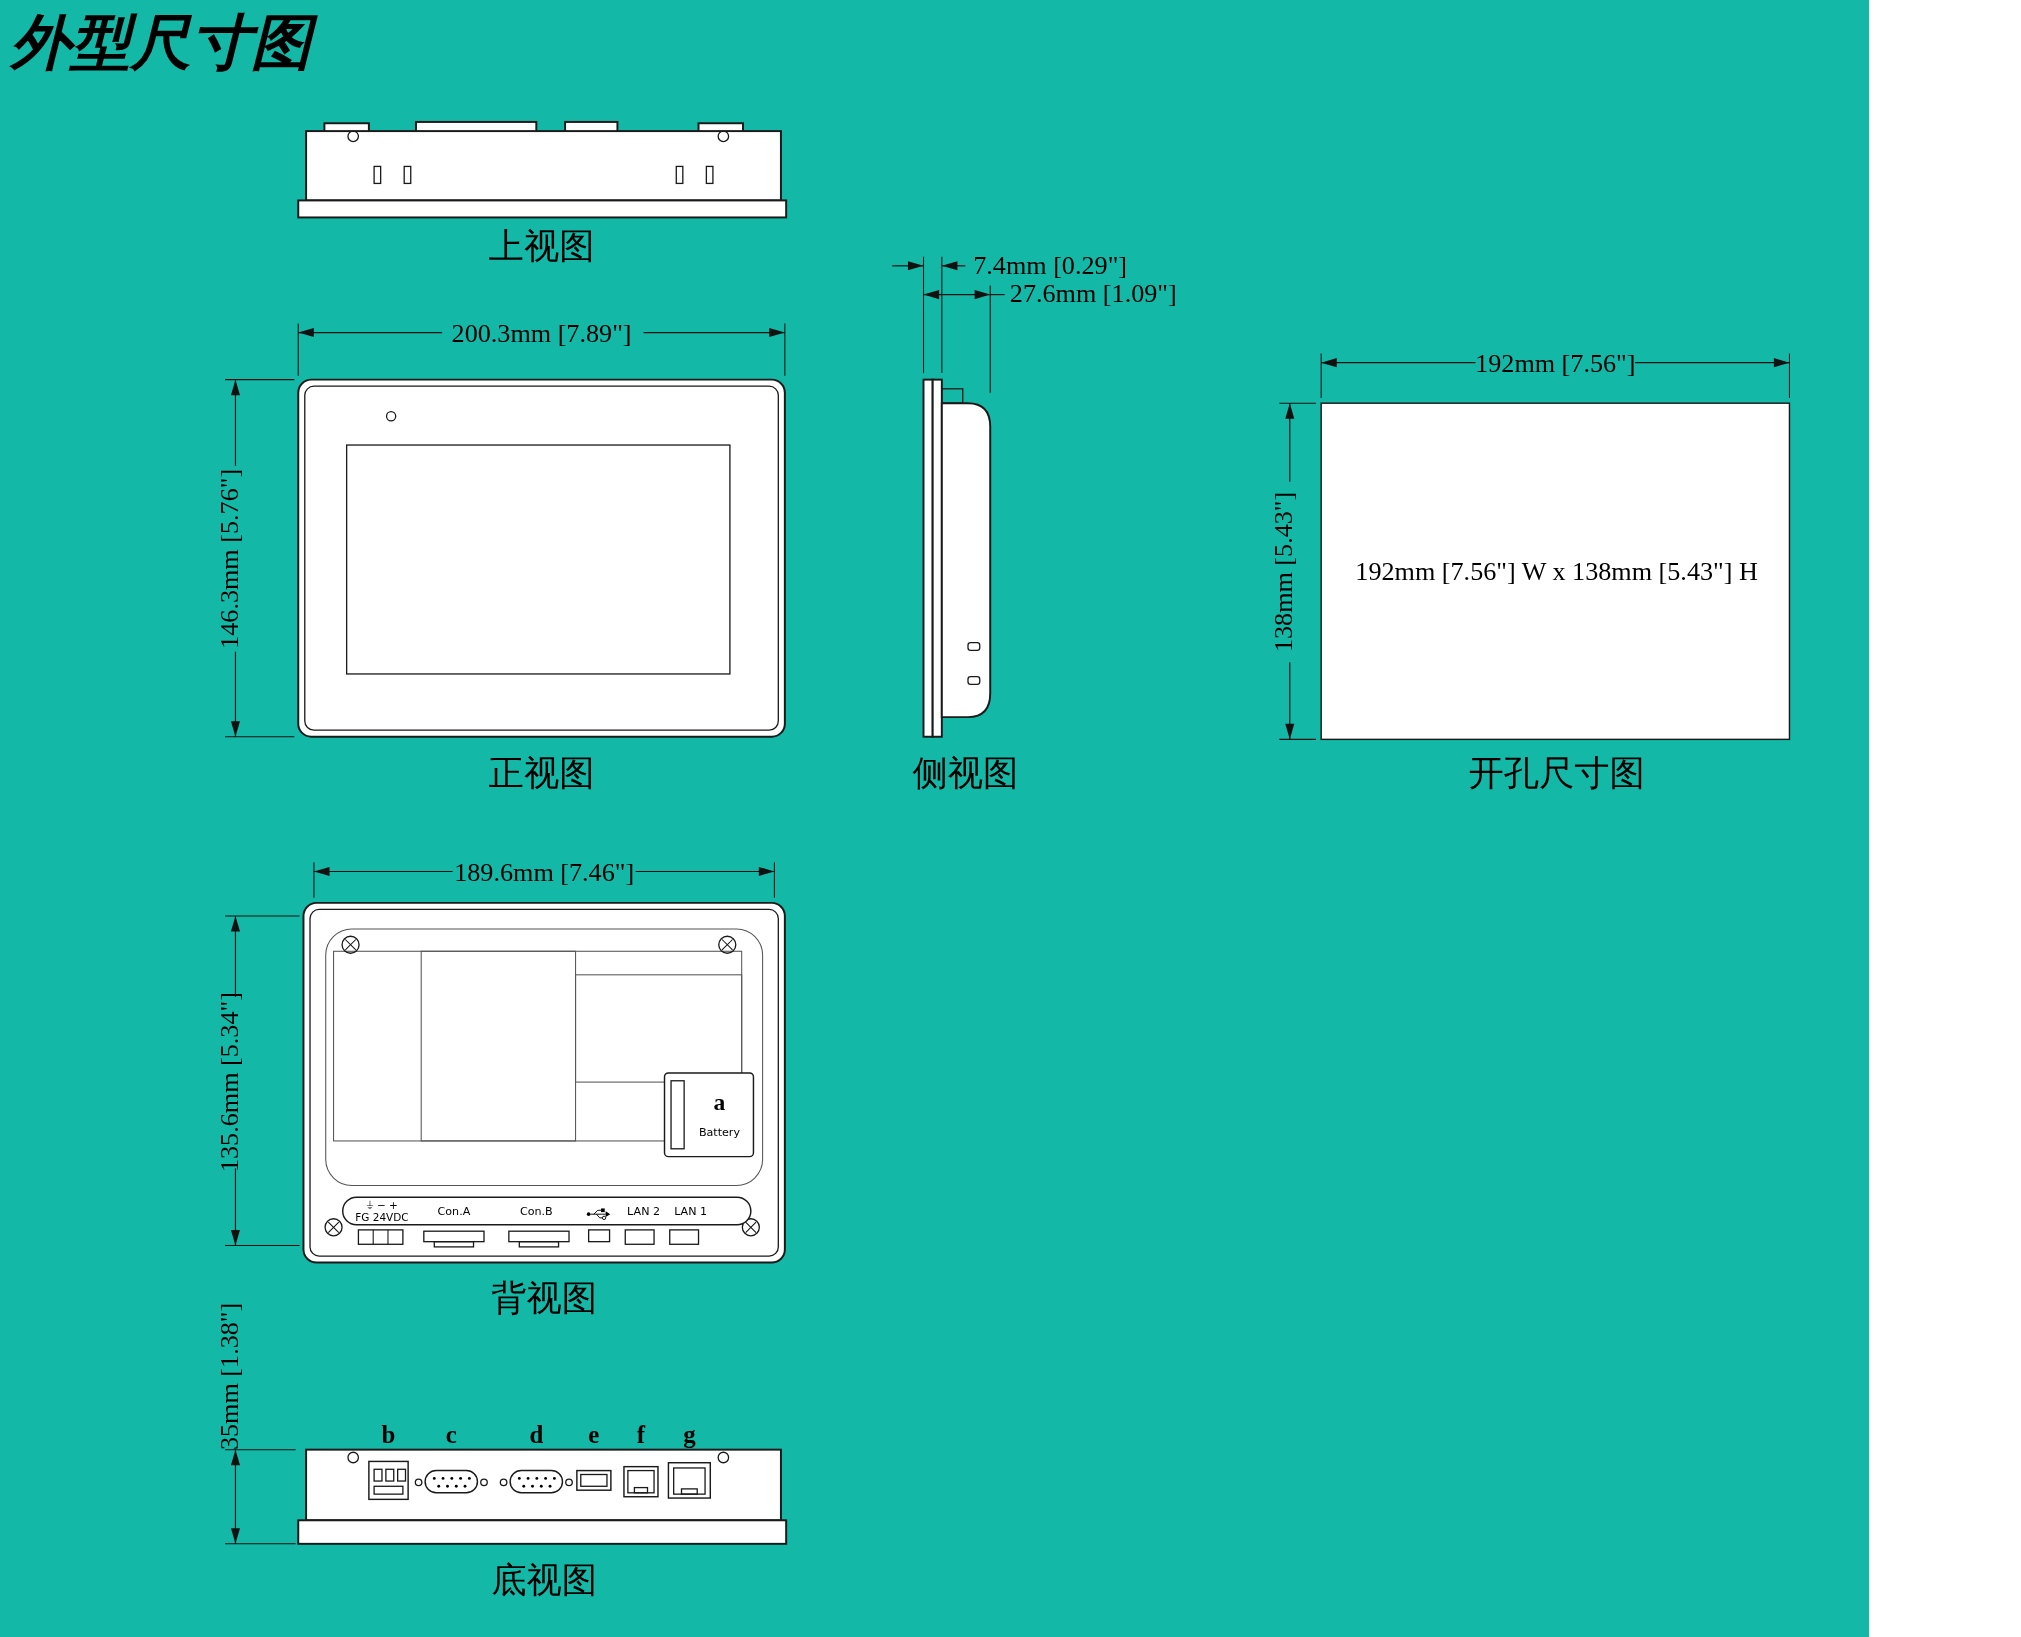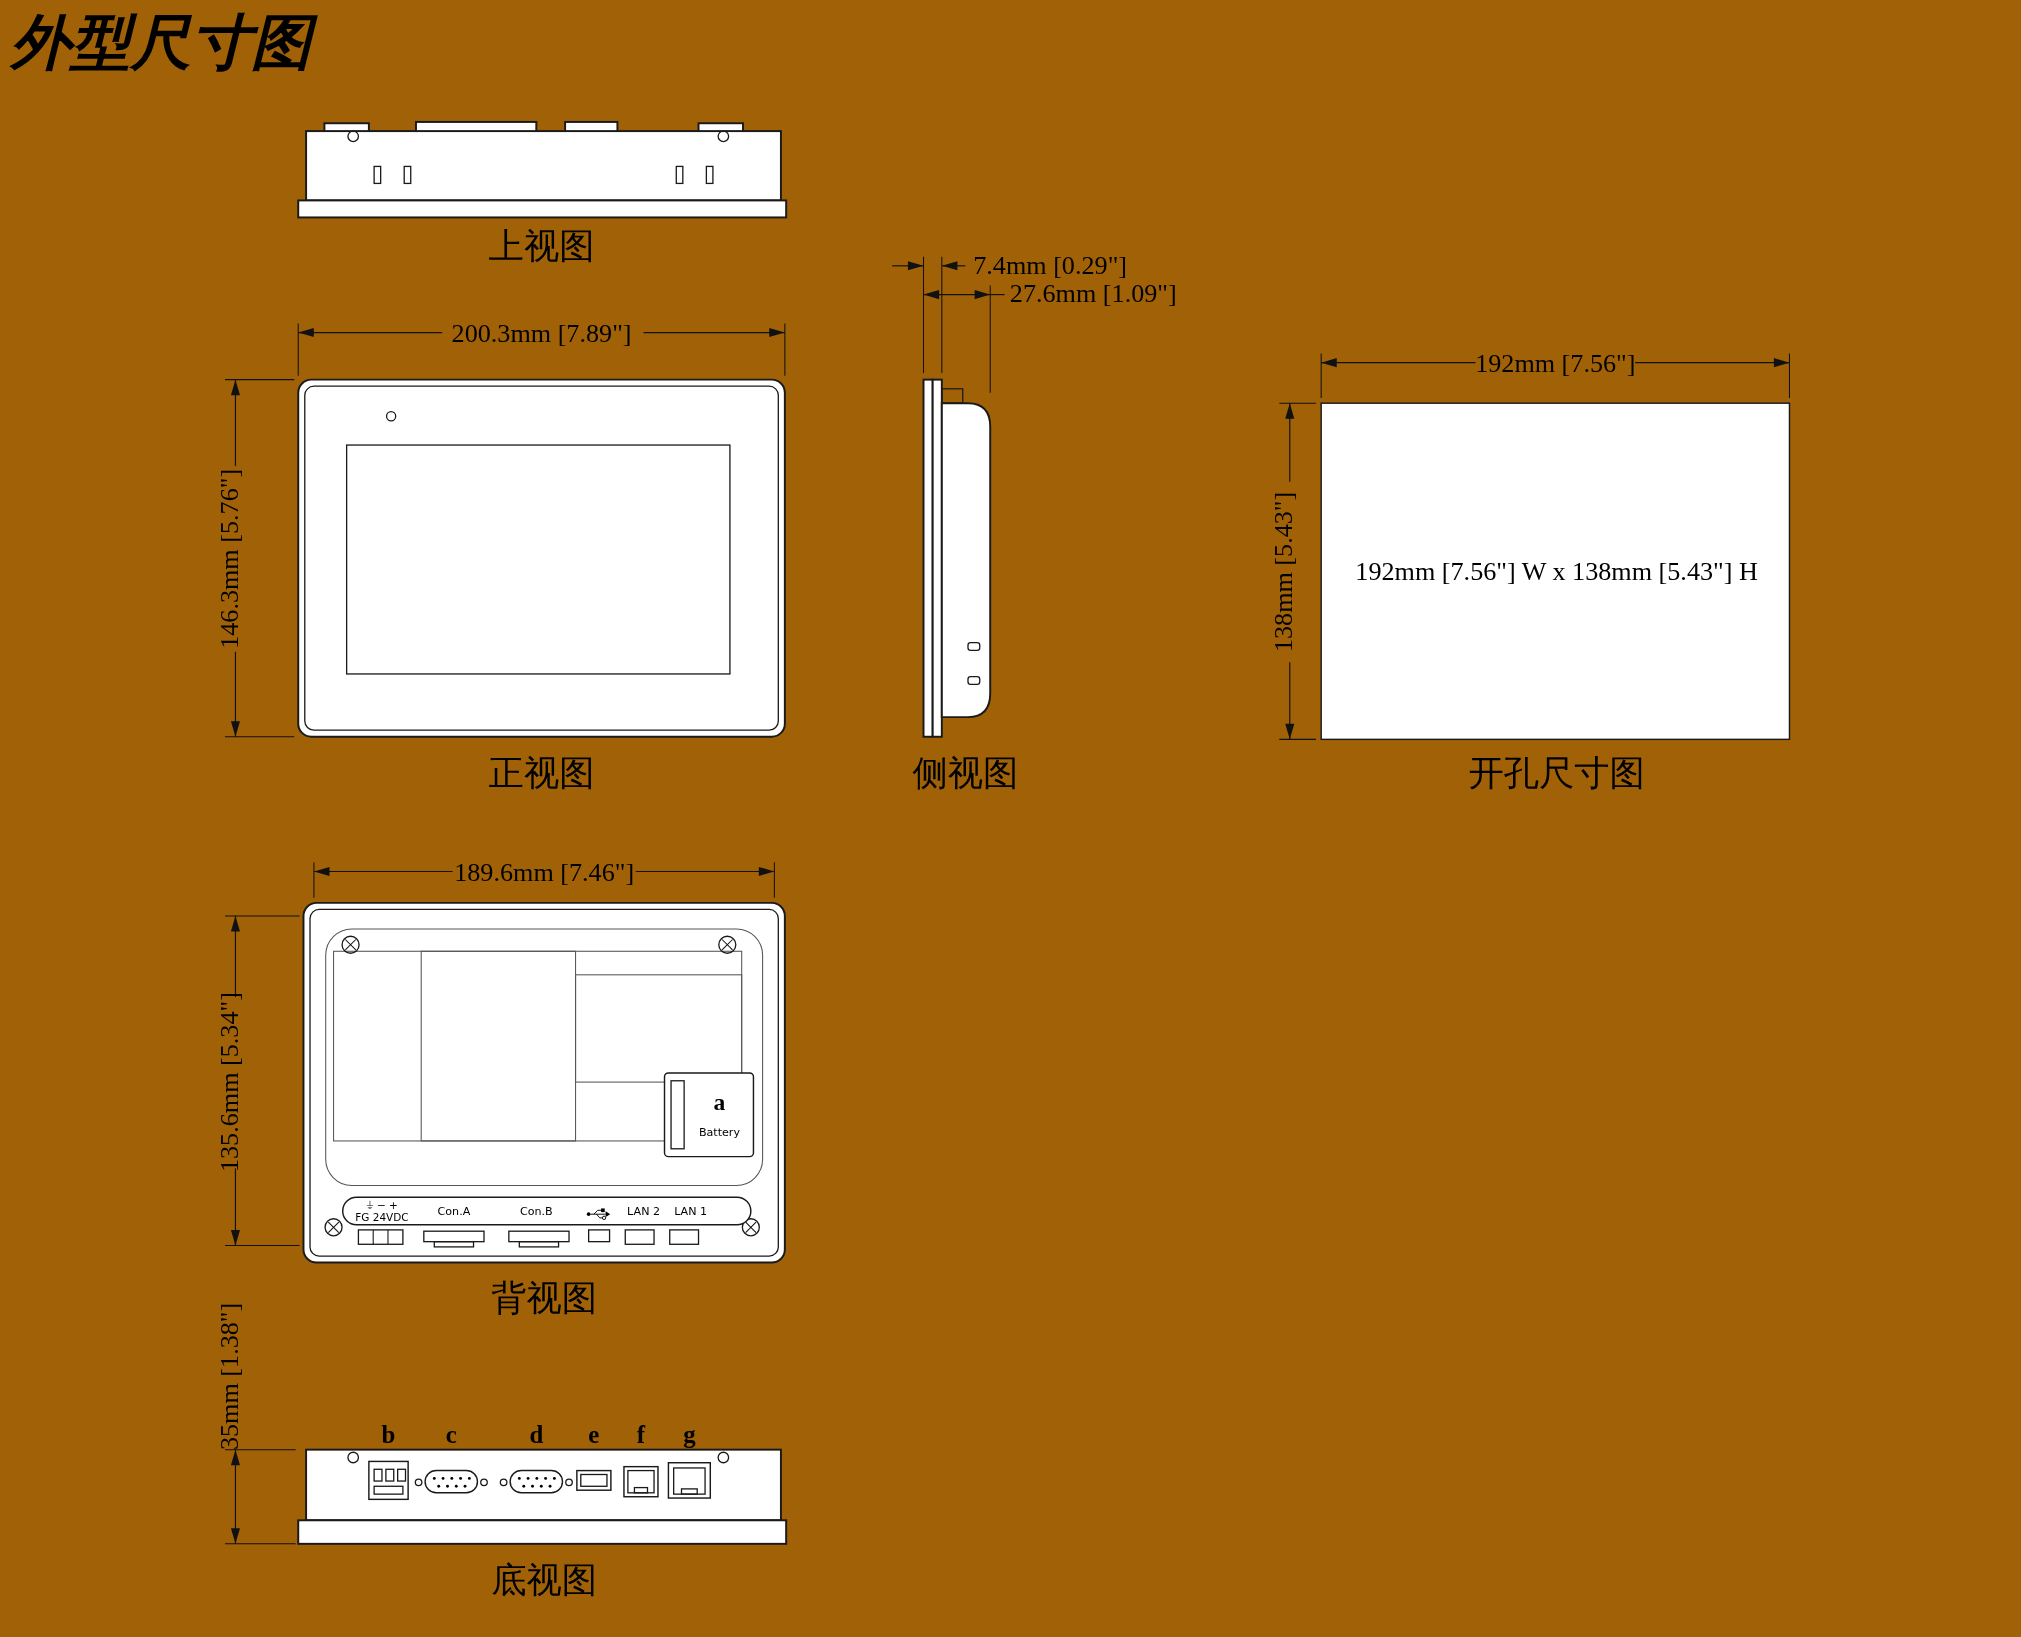--- a/index.html
+++ b/index.html
@@ -1,16 +1,16 @@
 <!DOCTYPE html>
 <html><head>
 <meta charset="utf-8">
 <style>
   html,body{margin:0;padding:0;background:#ffffff;}
-  .stage{width:2021px;height:1637px;position:relative;background:#a16207;}
+  .stage{width:1869px;height:1637px;position:relative;background:#14b8a6;}
   svg{display:block;font-family:"Liberation Serif","DejaVu Serif",serif;}
   .outline{fill:#ffffff;stroke:#1a1a1a;stroke-width:1.5;}
   .med{fill:#ffffff;stroke:#1a1a1a;stroke-width:1.1;}
   .thin{fill:none;stroke:#1a1a1a;stroke-width:1;}
   .lighter{fill:none;stroke:#555555;stroke-width:0.8;}
   .dim{stroke:#111111;stroke-width:0.9;fill:none;}
   .ext{stroke:#111111;stroke-width:0.8;fill:none;}
   .dimtext{font-size:20px;fill:#000;}
   .viewlabel{font-size:27px;fill:#000;text-anchor:middle;}
   .drawtitle{font-size:46px;font-weight:bold;font-style:italic;fill:#000;}

